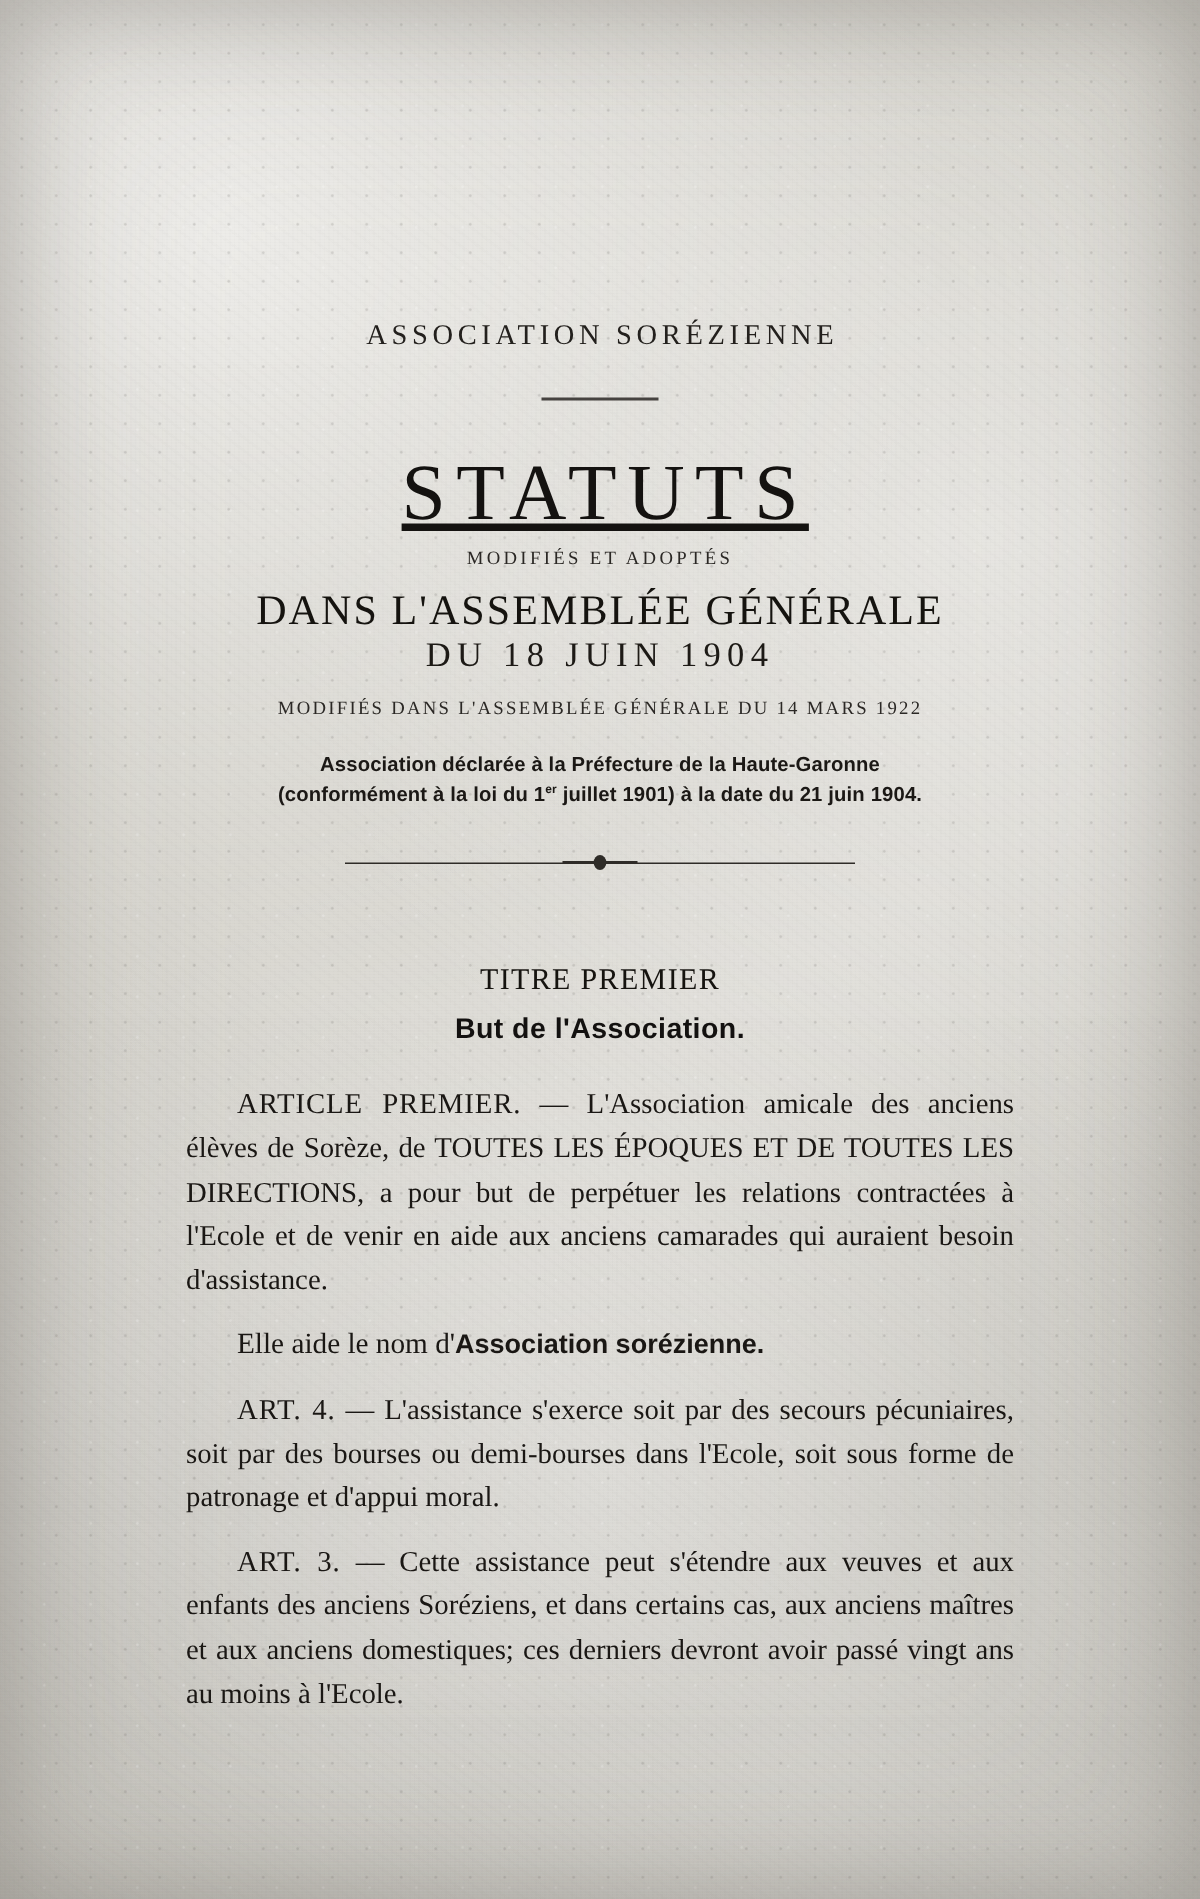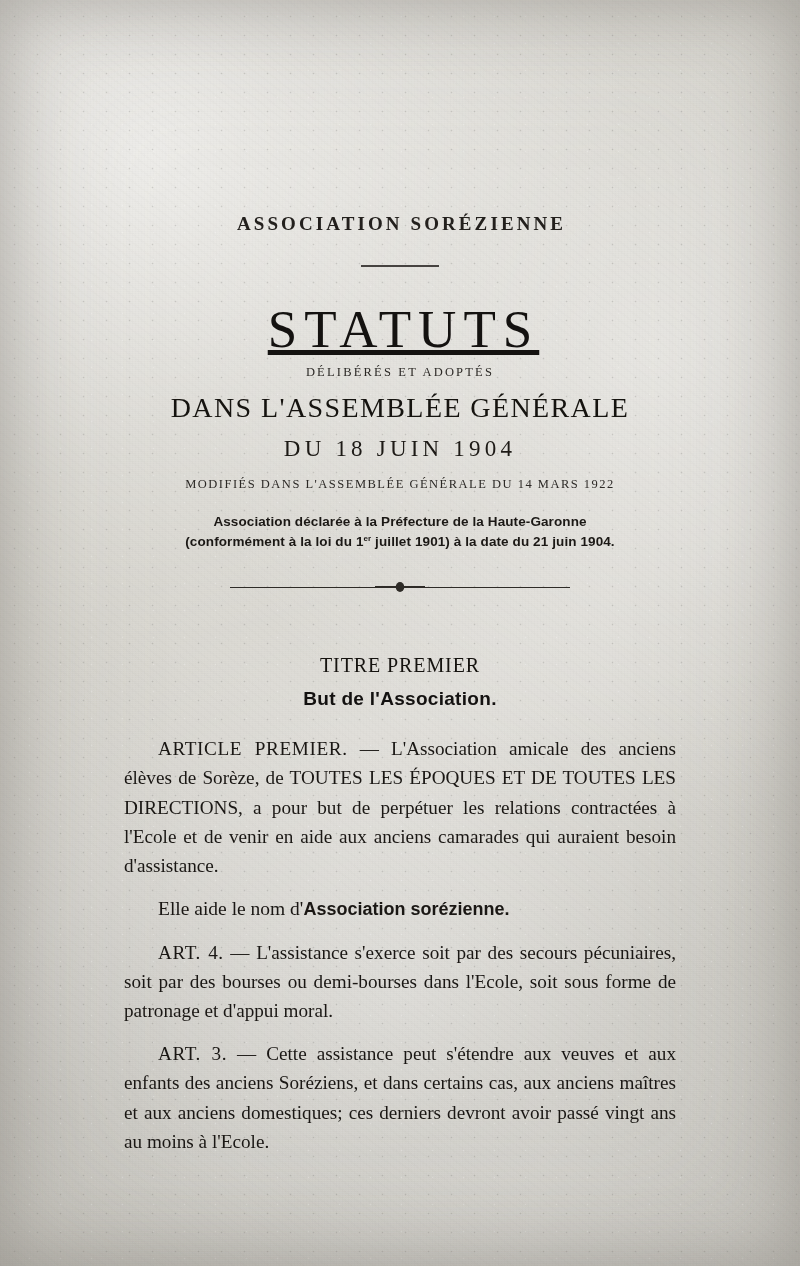--- a/index.html
+++ b/index.html
@@ -64,21 +64,21 @@
   }
 
   .doc-header {
     text-align: center;
   }
 
   .assoc-line {
     margin-top: 213px;
     font-size: 19px;
     letter-spacing: 3.1px;
-    font-weight: 700;
+    font-weight: 400;
     color: #23201d;
     text-indent: 3px;
   }
 
   .rule-short {
     width: 78px;
     height: 0;
     border-top: 2px solid #2a2724;
     margin: 30px auto 0 auto;
     opacity: 0.85;
@@ -103,21 +103,20 @@
   }
 
   .assemblee {
     margin-top: 12px;
     font-size: 28px;
     letter-spacing: 1.4px;
     color: #15130f;
   }
 
   .du-date {
-    margin-top: 12px;
     font-size: 23px;
     letter-spacing: 4.2px;
     color: #1d1a16;
   }
 
   .modifies {
     margin-top: 15px;
     font-size: 12.5px;
     letter-spacing: 1.5px;
     color: #2b2825;
@@ -230,21 +229,21 @@
 <div class="content">
 
   <div class="doc-header">
 
     <div class="assoc-line">ASSOCIATION SORÉZIENNE</div>
 
     <div class="rule-short"></div>
 
     <div class="statuts">STATUTS</div>
 
-    <div class="delib">DÉLIBÉRÉS ET ADOPTÉS</div>
+    <div class="delib">MODIFIÉS ET ADOPTÉS</div>
 
     <div class="assemblee">DANS L'ASSEMBLÉE GÉNÉRALE</div>
 
     <div class="du-date">DU 18 JUIN 1904</div>
 
     <div class="modifies">MODIFIÉS DANS L'ASSEMBLÉE GÉNÉRALE DU 14 MARS 1922</div>
 
     <div class="declaration">
       <div>Association déclarée à la Préfecture de la Haute-Garonne</div>
       <div>

